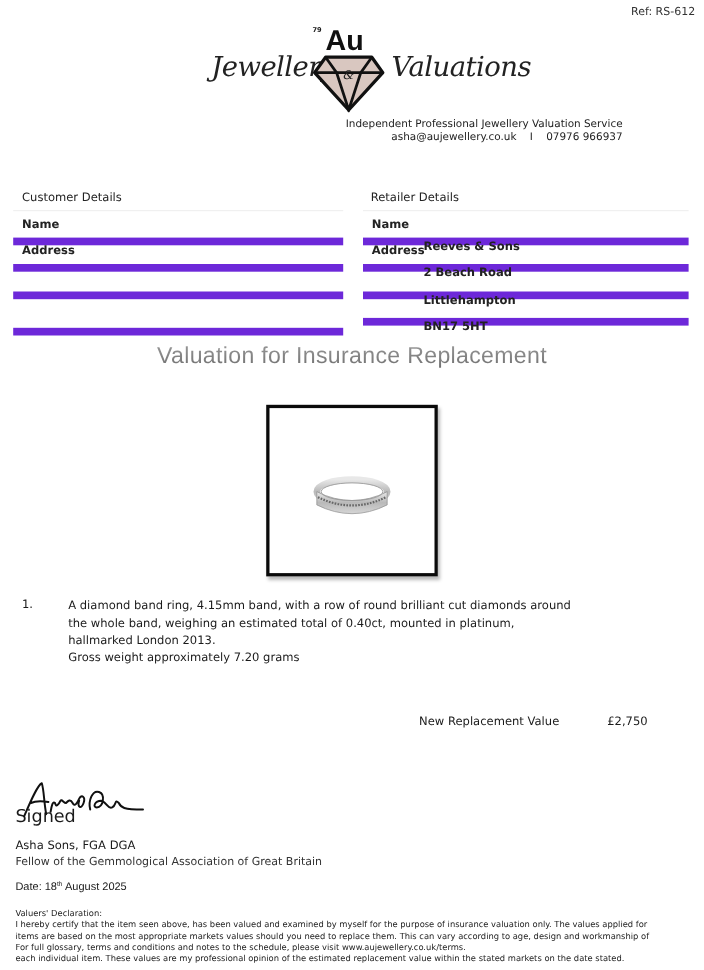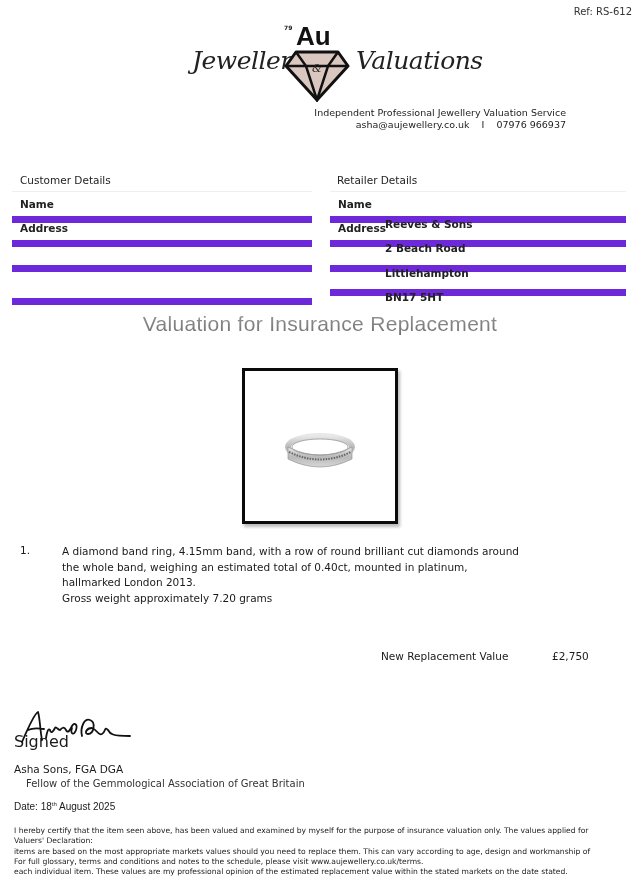--- a/index.html
+++ b/index.html
@@ -25,21 +25,21 @@
            font-size:21px; font-weight:300; color:#888; letter-spacing:0.3px;
            background:linear-gradient(#9a9a9a,#6d6d6d); -webkit-background-clip:text; background-clip:text; -webkit-text-fill-color:transparent; }
   .photo { left:242px; top:368px; width:150px; height:150px; border:3px solid #0a0a0a; background:#fff; box-shadow:2px 3px 3px #bbb; }
   .item-num { left:20px; top:544px; font-size:10.5px; }
   .item-text { left:62px; top:544px; width:500px; font-size:10.5px; line-height:15.5px; }
   .value-lbl { left:381px; top:650px; font-size:10.5px; }
   .value-amt { left:552px; top:650px; font-size:10.5px; }
   .signed { left:14px; top:684px; font-size:16px;margin-top:48px; }
   .sig { left:20px; top:708px; }
   .valuer-name { left:14px; top:763px; font-size:10.5px; }
-  .valuer-title { left:14px; top:778px; font-size:10px; color:#333;margin-left:12px; }
+  .valuer-title { left:14px; top:778px; font-size:10px; color:#333; }
   .date { left:14px; top:801px; font-size:10px; font-family:"Liberation Sans", sans-serif; }
   .date sup { font-size:6px; }
   .decl { left:14px; top:826px; width:616px; font-size:7.6px; line-height:10.3px; color:#222; }
 </style>
 </head>
 <body>
 
 <div class="abs ref">Ref: RS-612</div>
 
 <div class="abs logo">
@@ -129,18 +129,18 @@
            M26,30 C27,24 28,20 30,22 C31,26 33,24 35,20 C36,18 38,22 40,22 C42,20 44,18 46,22
            C48,26 50,22 52,18 C54,14 58,16 56,22 C54,28 50,26 52,20
            M62,28 C60,20 64,10 70,12 C76,14 74,26 68,26 C64,26 66,20 72,20
            C78,22 78,28 82,26 C86,24 84,18 88,22 C90,26 92,28 110,28" fill="none" stroke="#111" stroke-width="1.8" stroke-linecap="round" stroke-linejoin="round"></path>
 </svg>
 <div class="abs valuer-name">Asha Sons, FGA DGA</div>
 <div class="abs valuer-title">Fellow of the Gemmological Association of Great Britain</div>
 <div class="abs date"><span>Date: 18</span><sup>th</sup><span> August 2025</span></div>
 
 <div class="abs decl">
+  <div>Valuers' Declaration:</div>
   <div>I hereby certify that the item seen above, has been valued and examined by myself for the purpose of insurance valuation only. The values applied for</div>
-  <div>Valuers' Declaration:</div>
   <div>items are based on the most appropriate markets values should you need to replace them. This can vary according to age, design and workmanship of</div>
   <div>For full glossary, terms and conditions and notes to the schedule, please visit www.aujewellery.co.uk/terms.</div>
   <div>each individual item. These values are my professional opinion of the estimated replacement value within the stated markets on the date stated.</div>
 </div>
 
 </body></html>

